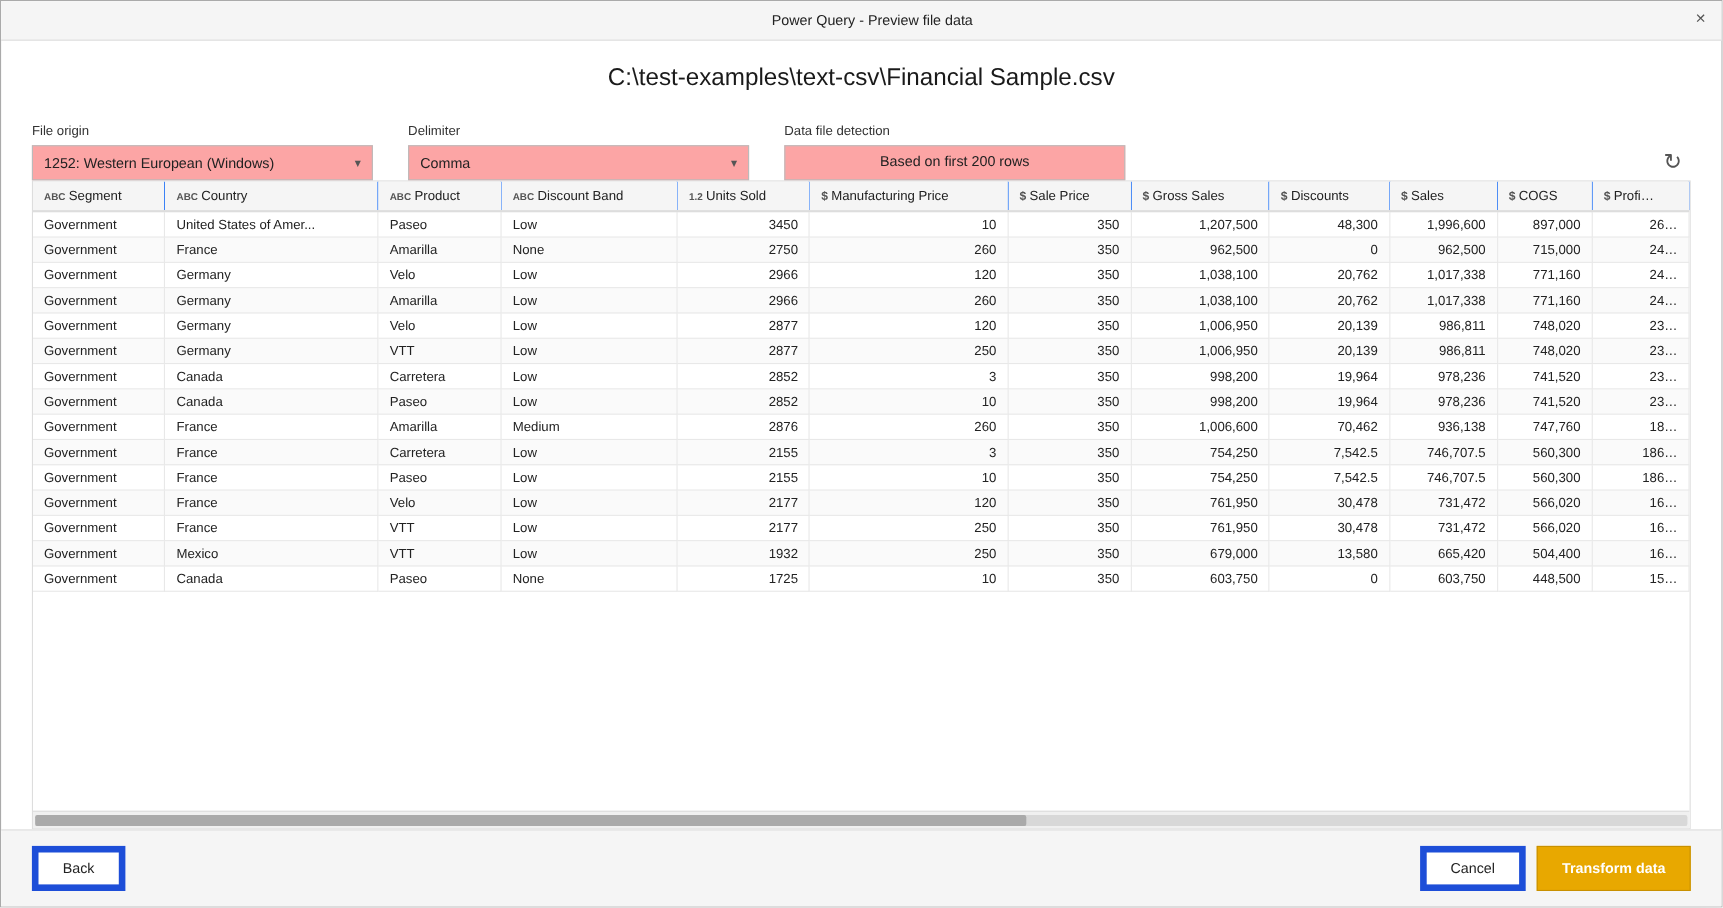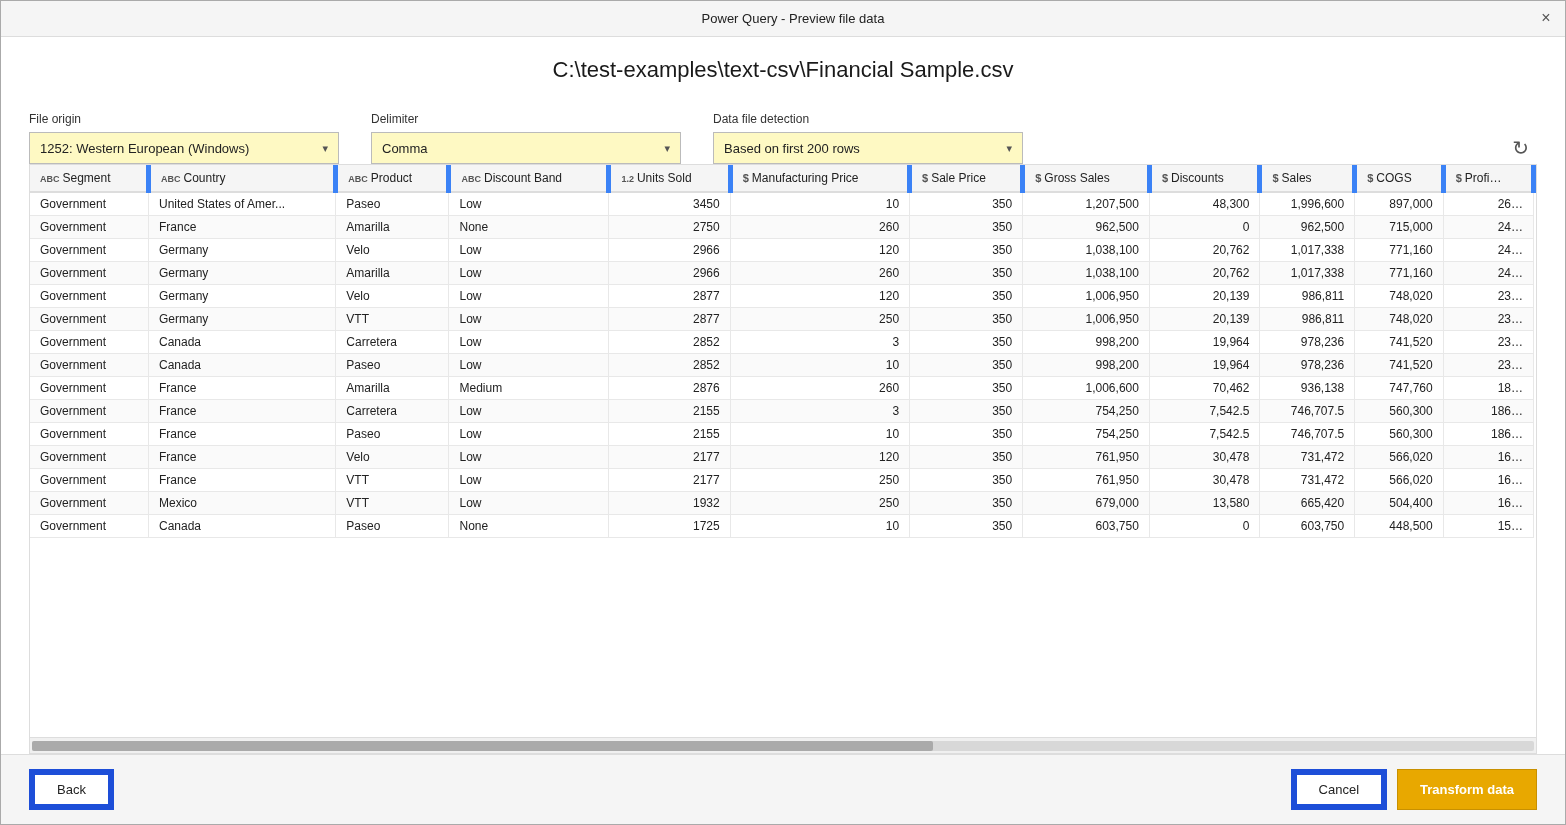--- a/index.html
+++ b/index.html
@@ -77,29 +77,29 @@
     }
     .control-label {
       font-size: 12px;
       color: #333;
       font-weight: 400;
     }
     .select-box {
       display: flex;
       align-items: center;
       border: 1px solid #bbb;
-      background: #fef9c3;
+      background: #fca5a5;
       padding: 6px 10px;
       cursor: pointer;
       gap: 8px;
       min-width: 200px;
       height: 32px;
     }
     .select-box.wide { min-width: 310px; }
-    .select-box.xwide { min-width: 310px; }
+    .select-box.xwide { min-width: 310px; flex-direction: column; }
     .select-text { flex: 1; font-size: 13px; color: #222; }
     .chevron { font-size: 11px; color: #555; }
     .refresh-btn {
       margin-left: auto;
       background: transparent;
       border: none;
       font-size: 20px;
       cursor: pointer;
       color: #555;
       display: flex;
@@ -120,21 +120,21 @@
     table {
       border-collapse: collapse;
       width: max-content;
       min-width: 100%;
     }
     thead tr {
       background: #f5f5f5;
       border-bottom: 2px solid #ddd;
     }
     th {
-      border-right: 5px solid #3b82f6;
+      border-right: 1px solid #3b82f6;
       padding: 6px 10px;
       text-align: left;
       font-weight: 500;
       font-size: 12px;
       white-space: nowrap;
       color: #222;
       position: sticky;
       top: 0;
       background: #f5f5f5;
       z-index: 1;

